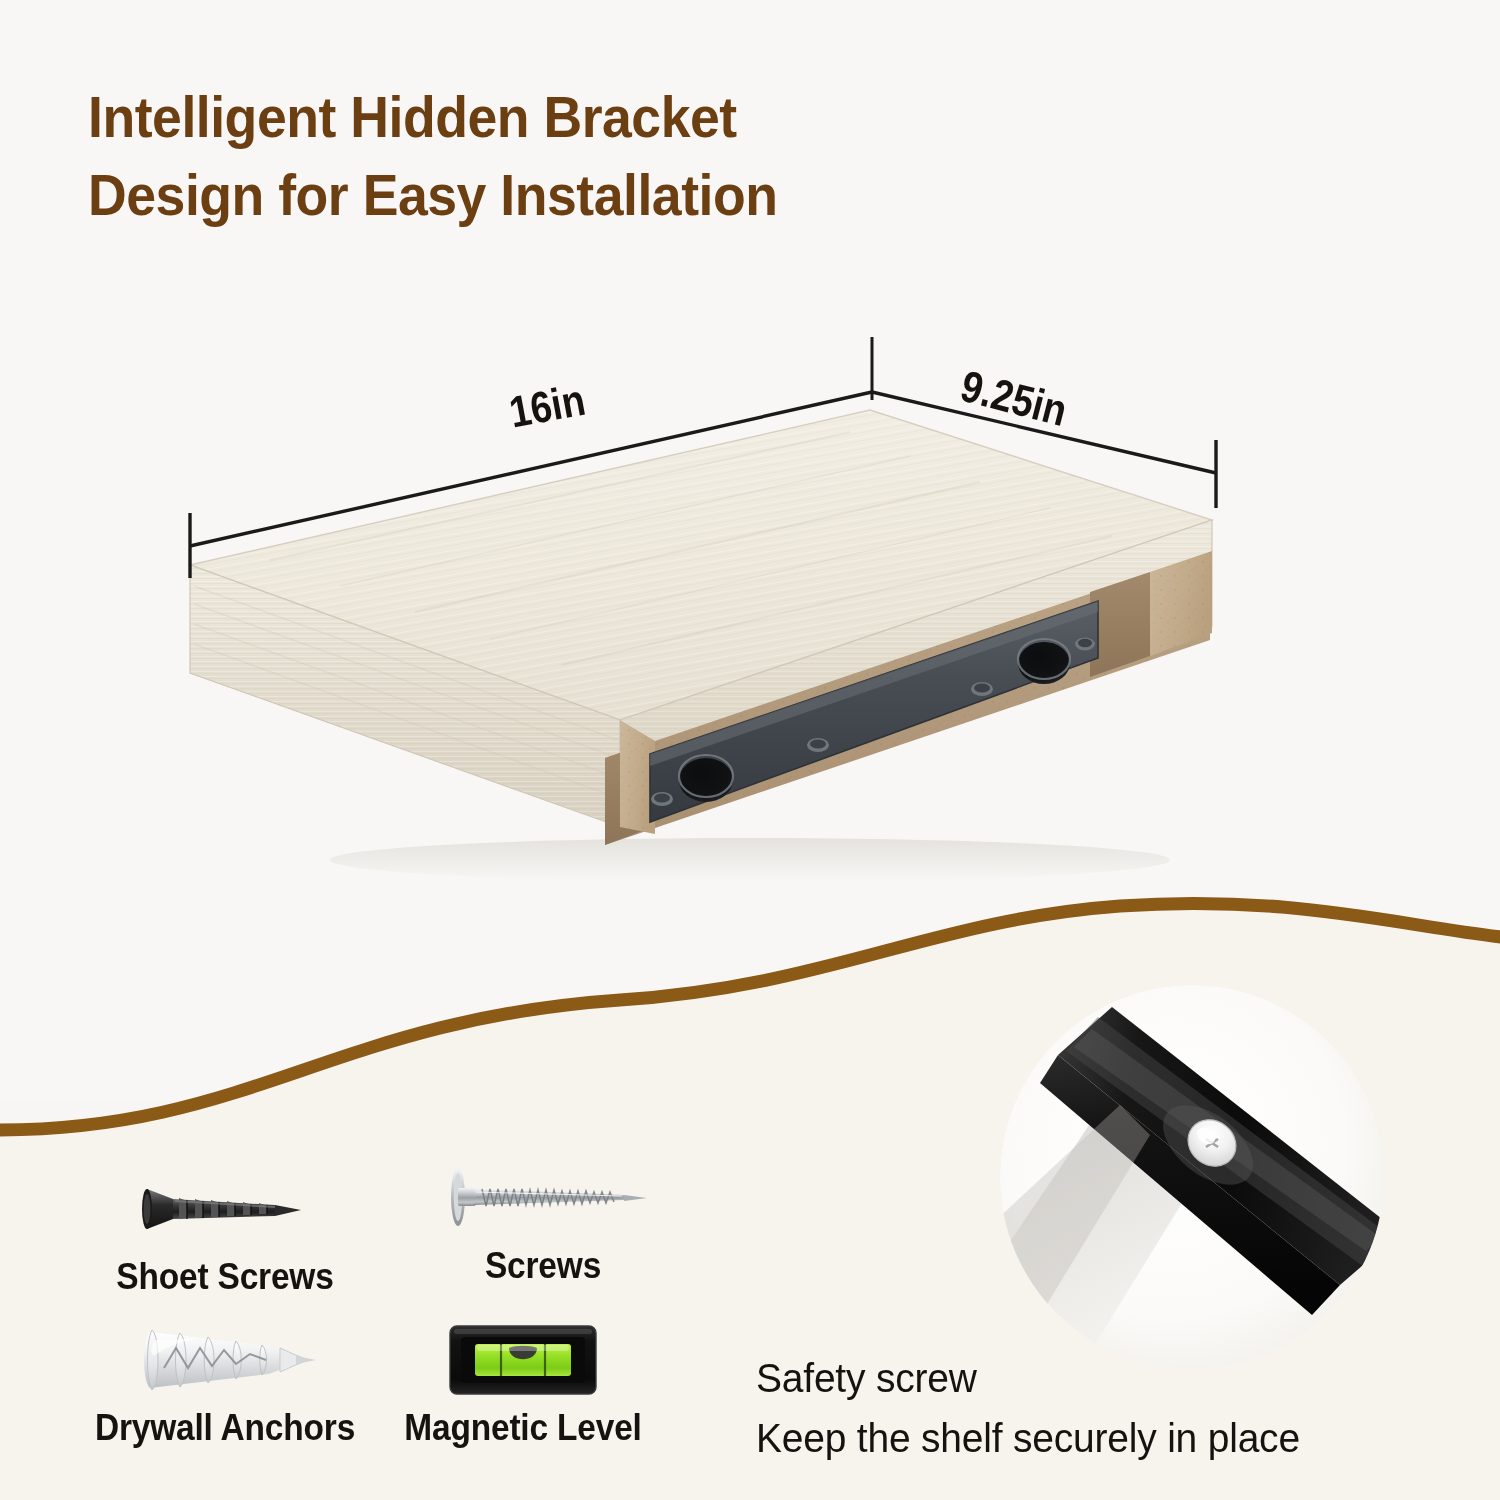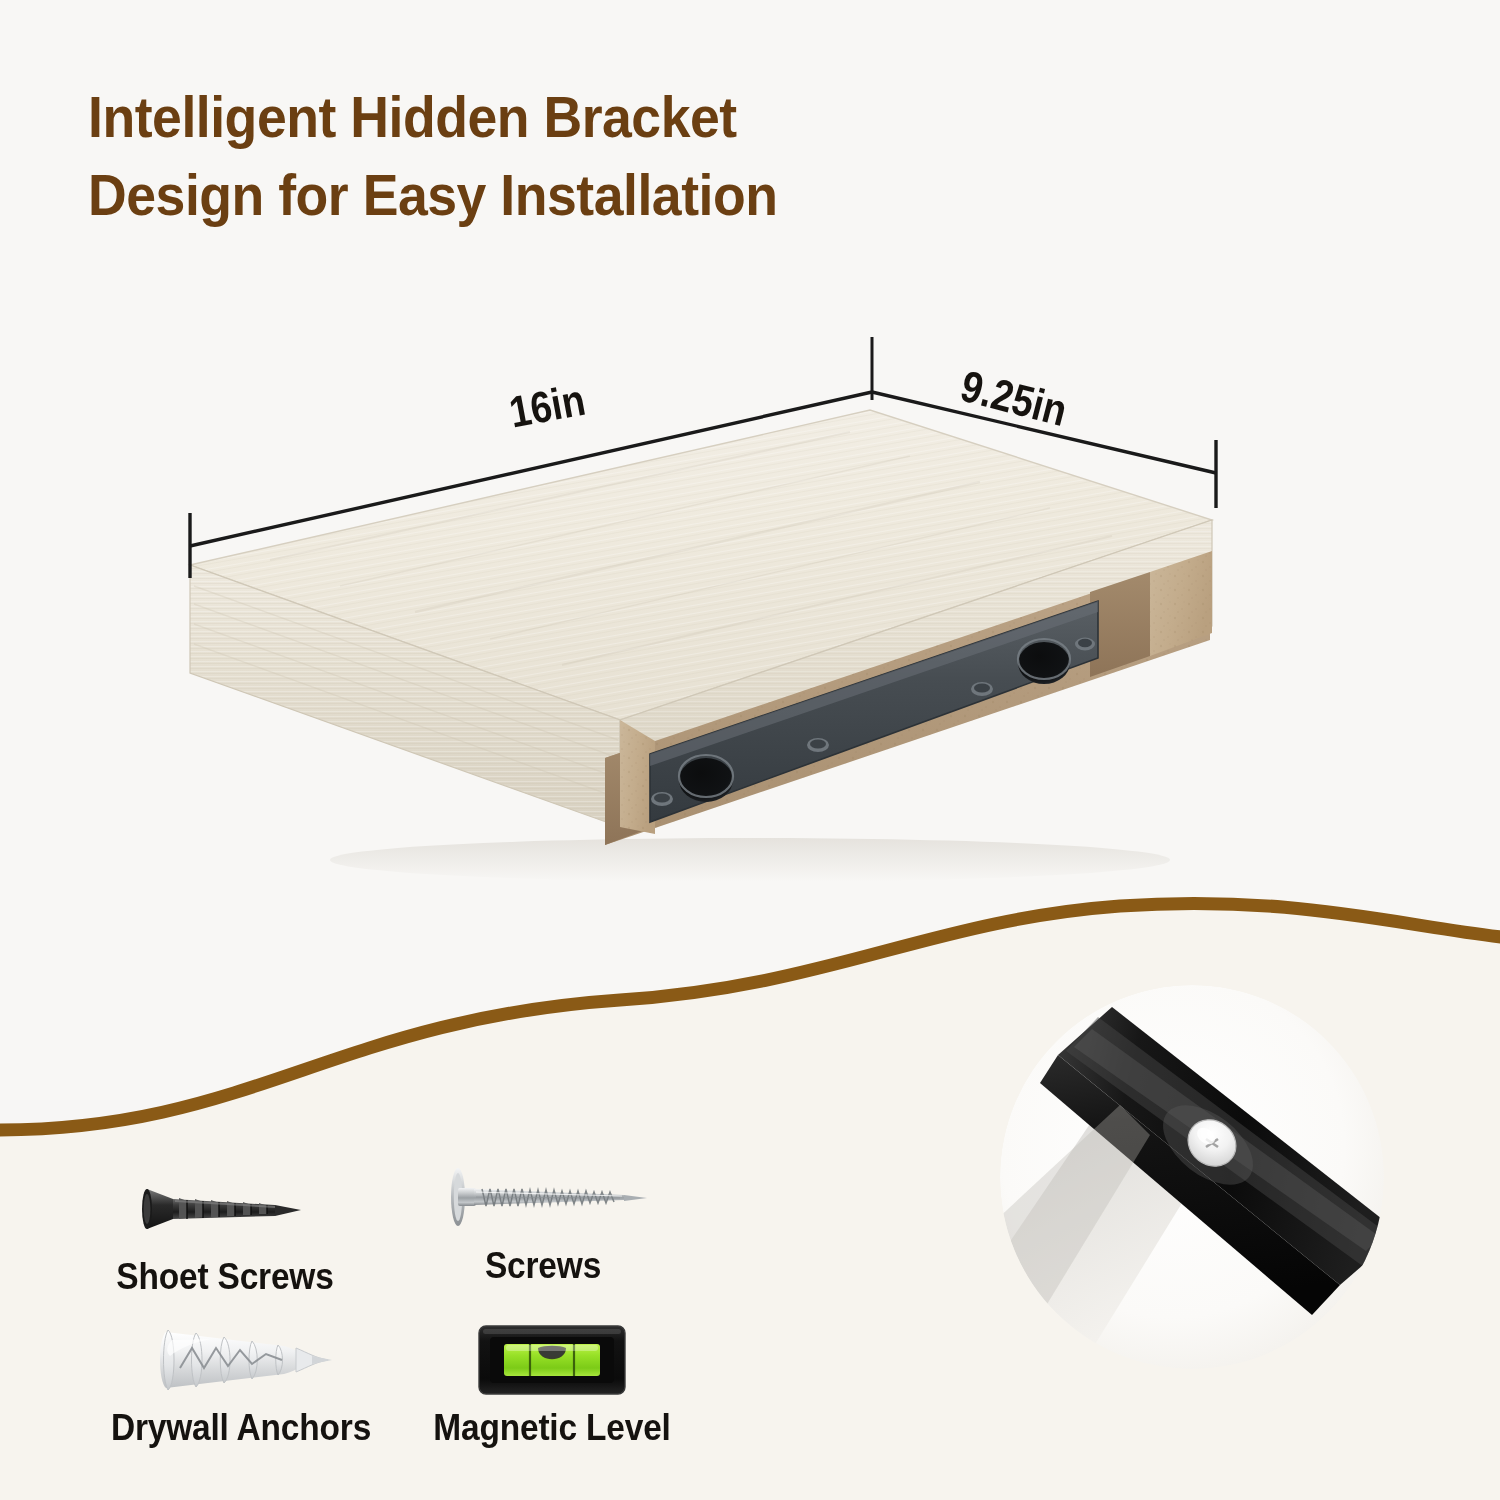--- a/index.html
+++ b/index.html
@@ -410,21 +410,21 @@
           <g stroke="#8d9195" stroke-width="1" opacity="0.6">
             <line x1="48" y1="47" x2="192" y2="48"></line>
           </g>
 
           <path d="M196,45 L219,48 L196,51 Z" fill="#a9aeb2"></path>
         </svg>
       </div>
       <div class="acc-label">Screws</div>
     </div>
 
-    <div class="acc-cell" style="left:16px; top:162px;">
+    <div class="acc-cell" style="left:0px; top:162px;">
       <div class="acc-art">
         <svg width="210" height="95" viewBox="0 0 210 95" style="margin:0 auto; display:block;">
           <defs>
             <linearGradient id="anchBody" x1="0" y1="0" x2="0" y2="1">
               <stop offset="0%" stop-color="#ffffff"></stop>
               <stop offset="35%" stop-color="#f0f1f2"></stop>
               <stop offset="70%" stop-color="#d4d6d8"></stop>
               <stop offset="100%" stop-color="#bec1c4"></stop>
             </linearGradient>
             <linearGradient id="anchFin" x1="0" y1="0" x2="0" y2="1">
@@ -451,21 +451,21 @@
           <g stroke="#8b8f93" stroke-width="2" fill="none" opacity="0.9">
             <path d="M44,56 L56,36 L68,56 L80,36 L92,54 L104,38 L116,52 L130,42 L146,48"></path>
           </g>
 
           <path d="M36,28 C30,34 30,40 34,44 C44,36 58,30 76,27 Z" fill="#ffffff" opacity="0.65"></path>
         </svg>
       </div>
       <div class="acc-label">Drywall Anchors</div>
     </div>
 
-    <div class="acc-cell" style="left:327px; top:162px;">
+    <div class="acc-cell" style="left:298px; top:162px;">
       <div class="acc-art">
         <svg width="190" height="95" viewBox="0 0 190 95" style="margin:0 auto; display:block;">
           <defs>
             <linearGradient id="lvlBody" x1="0" y1="0" x2="0" y2="1">
               <stop offset="0%" stop-color="#2e2e2e"></stop>
               <stop offset="22%" stop-color="#121212"></stop>
               <stop offset="78%" stop-color="#0b0b0b"></stop>
               <stop offset="100%" stop-color="#232323"></stop>
             </linearGradient>
             <linearGradient id="lvlVial" x1="0" y1="0" x2="0" y2="1">
@@ -555,14 +555,18 @@
           <line x1="206" y1="154" x2="218" y2="162"></line>
           <line x1="206" y1="162" x2="218" y2="154"></line>
         </g>
         <ellipse cx="206" cy="151" rx="10" ry="7" fill="#ffffff" opacity="0.8" transform="rotate(38 206 151)"></ellipse>
       </g>
 
       <path d="M-20,250 L120,120 L150,150 L10,380 Z" fill="#b9b7b3" opacity="0.35"></path>
     </g>
   </svg>
 
+  <div class="safety-caption">
+    <div class="safety-line">Safety screw</div>
+    <div class="safety-line">Keep the shelf securely in place</div>
+  </div>
 
 </div>
 
 </body></html>

